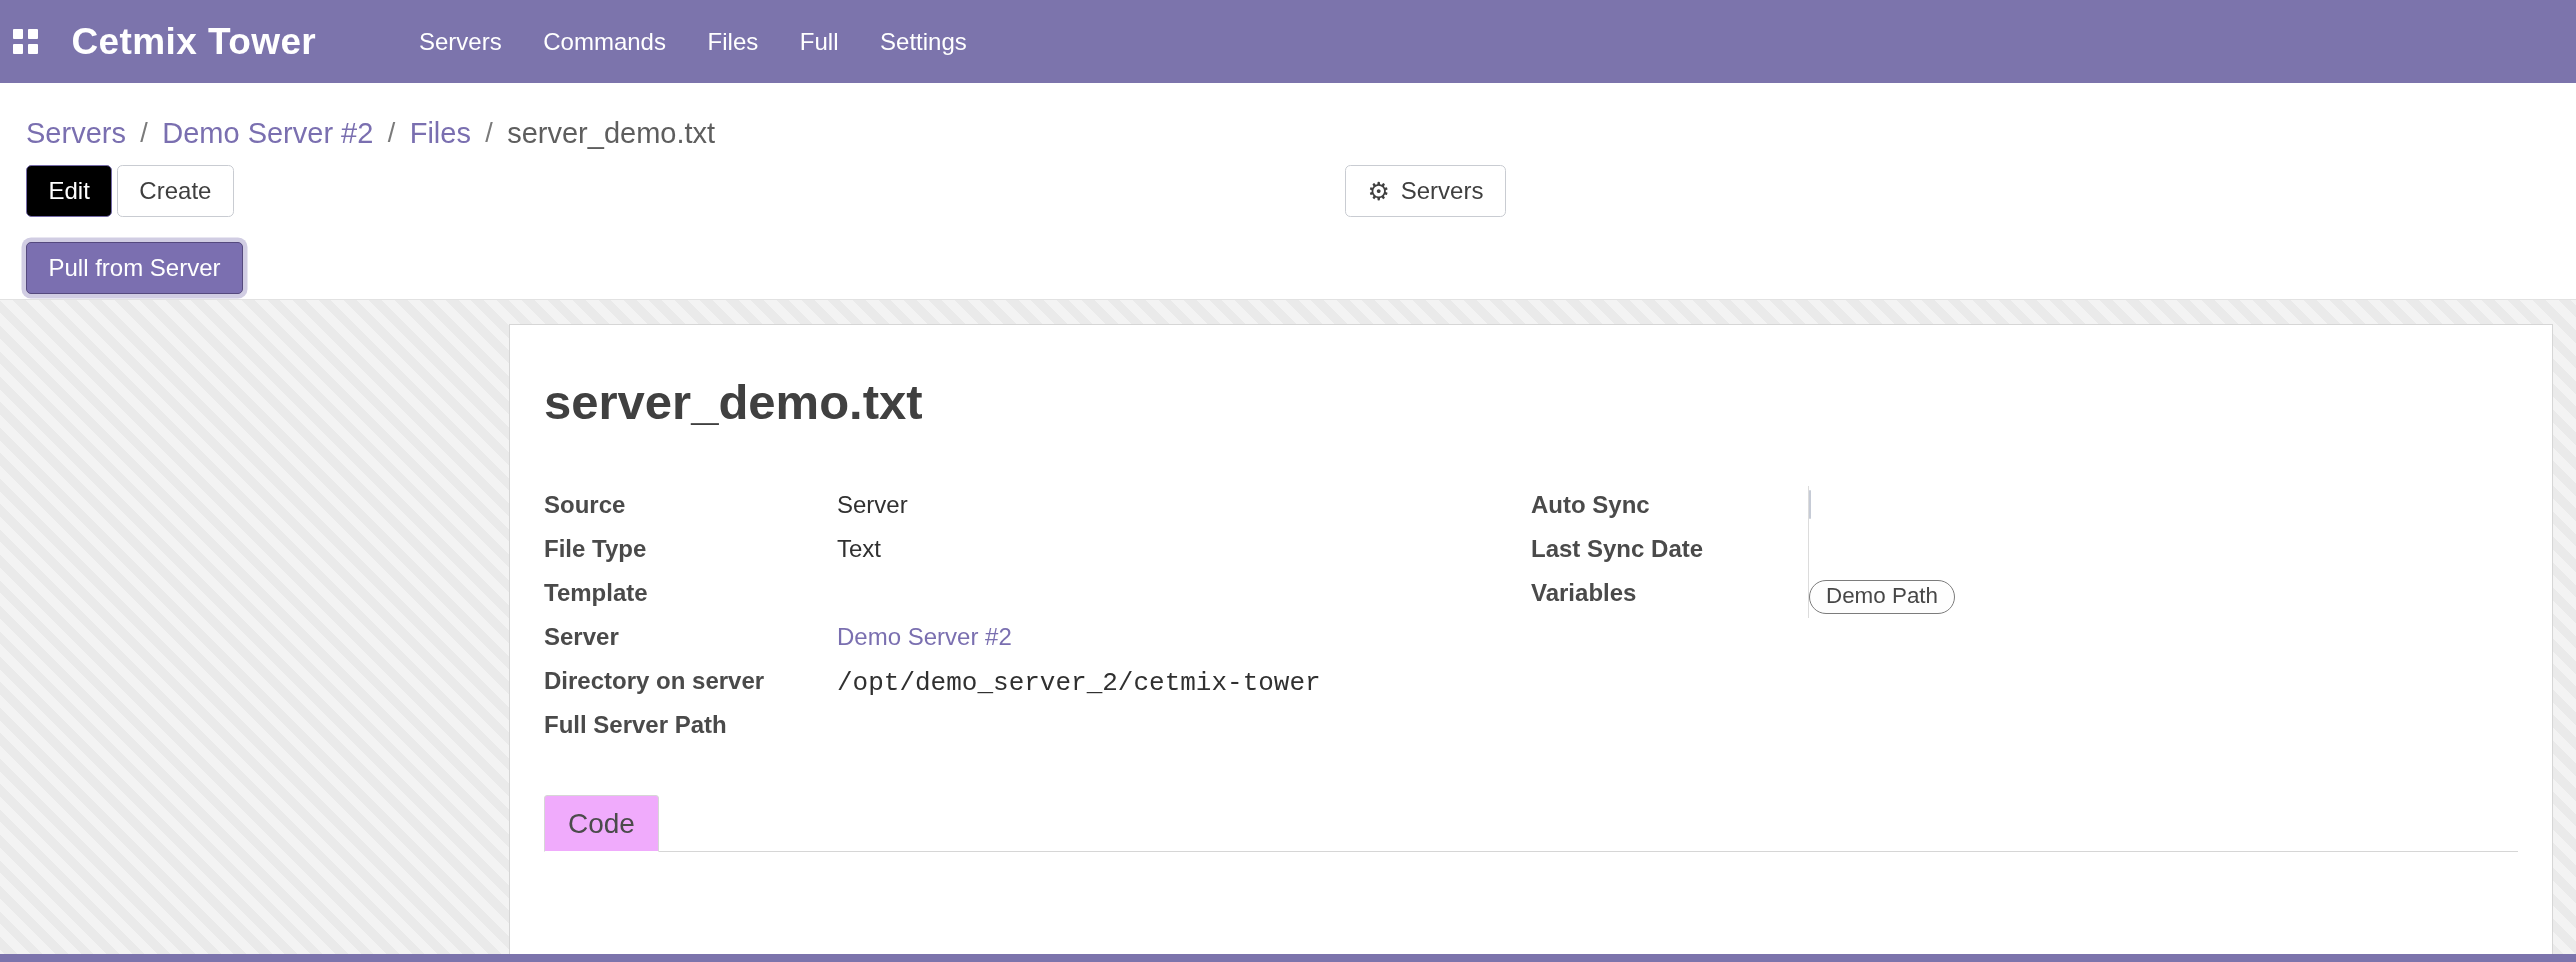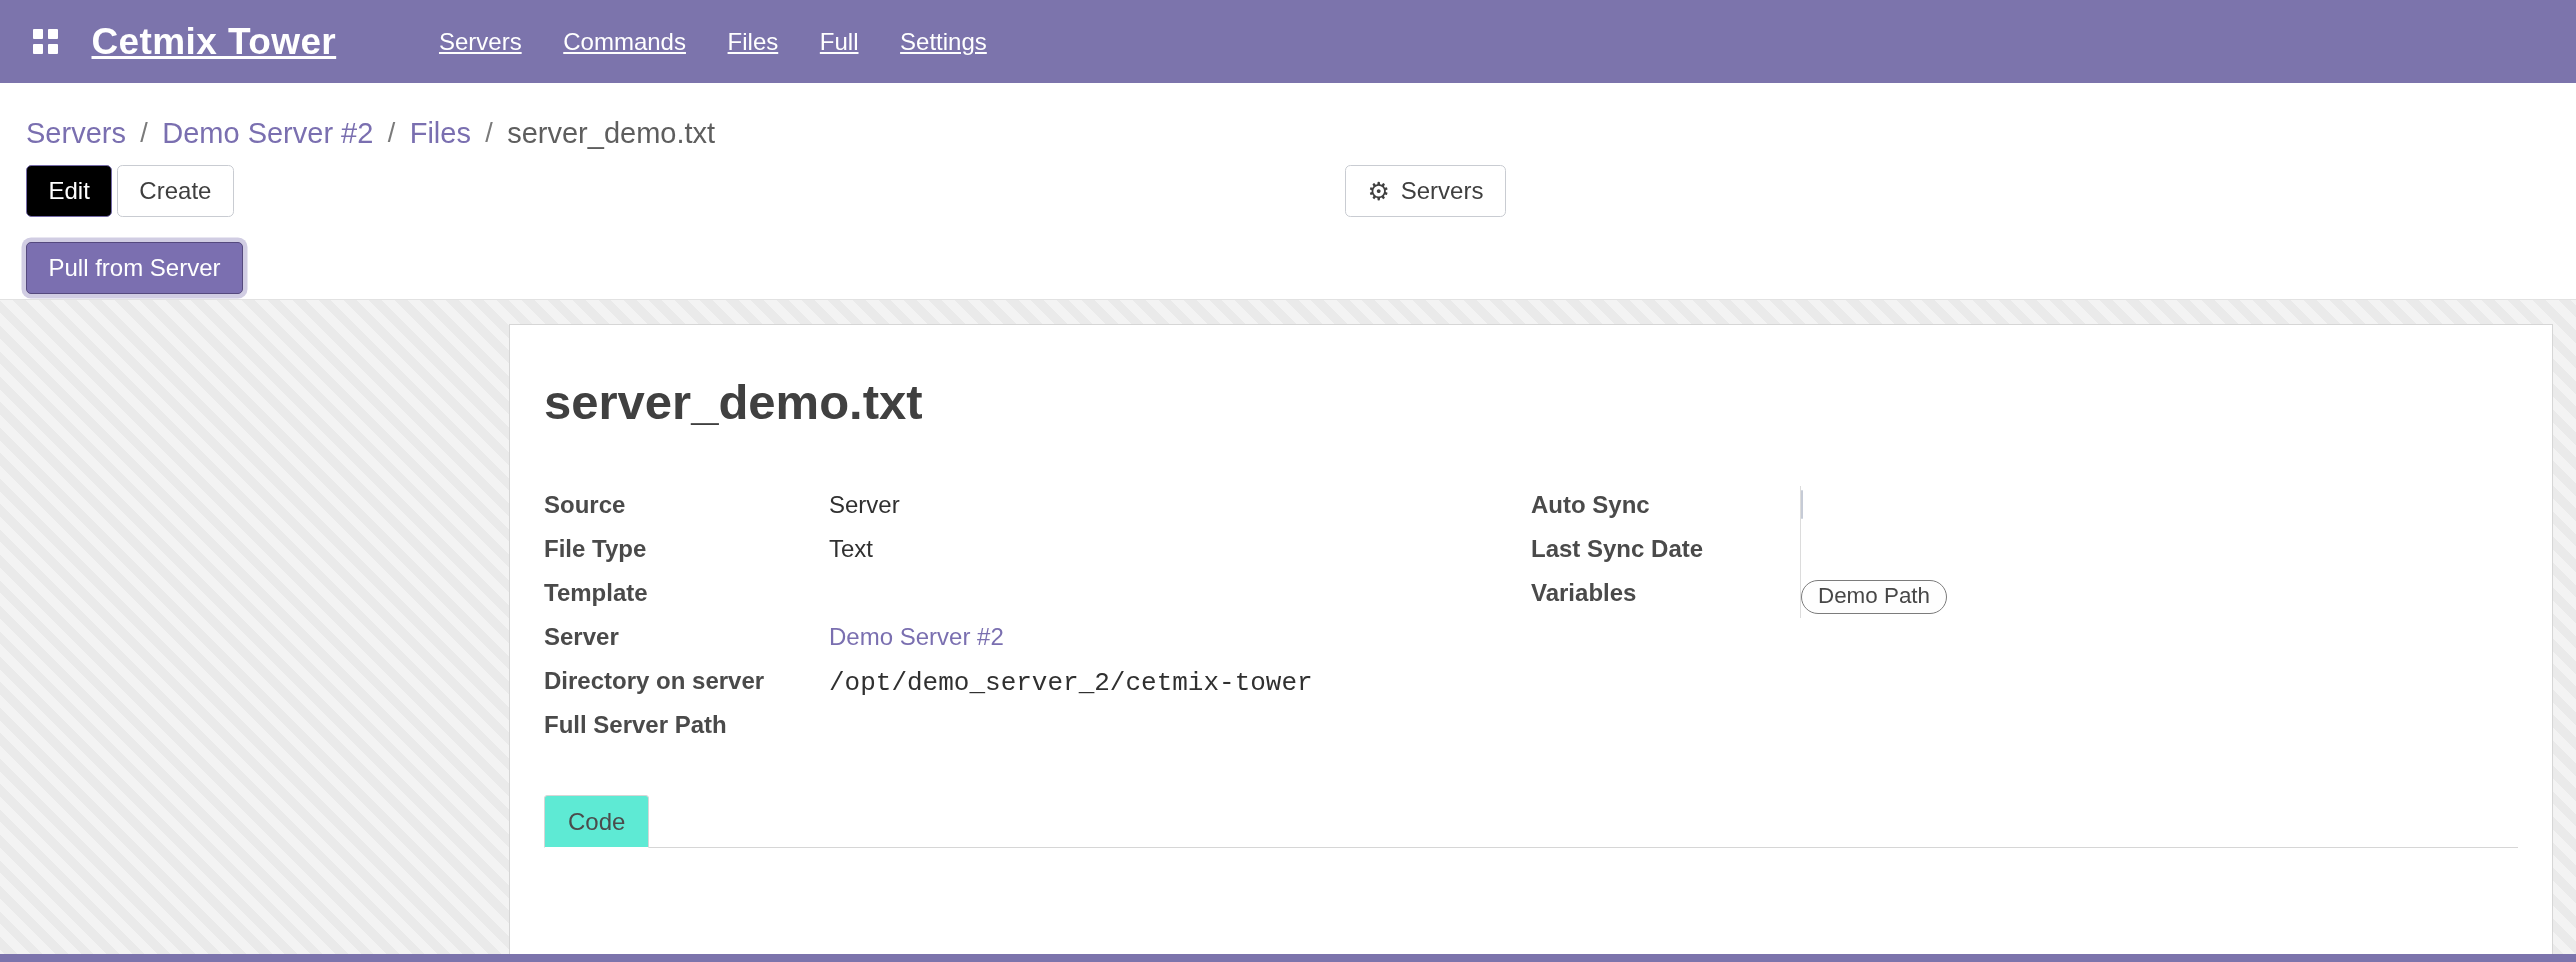--- a/index.html
+++ b/index.html
@@ -1,21 +1,21 @@
 <!DOCTYPE html>
 <html style="font-size:14.4px"><head>
 <meta charset="utf-8">
 <style>
   * { margin:0; padding:0; box-sizing:border-box; }
   html,body { width:2576px; height:962px; overflow:hidden; background:#fff;
               font-family:"Liberation Sans", sans-serif; }
 
   
   .navbar { height:83px; background:#7C74AC; display:flex; align-items:center;
-            padding:0 33px; color:#fff; position:relative; z-index:5;text-decoration:underline; }
+            padding:0 13px; color:#fff; position:relative; z-index:5; }
   .apps-icon { display:grid; grid-template-columns:10px 10px; grid-template-rows:10px 10px;
                gap:4.5px; margin-right:34px; cursor:pointer; }
   .apps-icon i { background:#fff; border-radius:0.9px; display:block; }
   .brand { font-size:37px; font-weight:700; letter-spacing:0.4px; cursor:pointer; }
   .nav-items { display:flex; gap:38px; margin-left:101px; font-size:24px; }
   .nav-item { cursor:pointer; padding:7.2px 1.8px; white-space:nowrap; }
 
   
   .control-panel { background:#fff; height:216px; position:relative; padding-left:26px; }
   .breadcrumb { display:flex; align-items:center; gap:14.4px; font-size:29px;
@@ -38,37 +38,37 @@
 
   
   .content { position:relative; height:663px; border-top:0.9px solid #e2e2e2;
              background:repeating-linear-gradient(45deg,#f3f3f3 0 9px,#eaeaea 9px 18px); }
   .sheet { position:absolute; left:509px; top:24px; width:2044px; height:664px;
            background:#fff; border:0.9px solid #d6d6d6; padding:49px 34px 0 34px; }
   .sheet-title { font-size:49px; font-weight:700; color:#404040; margin-bottom:56px; }
 
   .fields { display:flex; }
   .fcol { width:50%; }
-  .frow { display:flex; min-height:44px; align-items:flex-start; }
+  .frow { display:flex; min-height:44px; align-items:flex-start;gap:8px; }
   .flabel { width:285px; font-weight:700; font-size:24px; color:#4a4a4a; padding-top:4.5px; }
   .fvalue { font-size:24px; color:#303030; padding-top:4.5px; flex:1; }
   .fvalue a { color:#7A6FB0; text-decoration:none; cursor:pointer; }
   .fvalue.mono { font-family:Liberation Mono, monospace; font-size:26px; padding-top:6.3px; }
   .col-right .flabel { width:269px; }
   .col-right .fvalue { border-left:0.9px solid #dcdcdc; align-self:stretch; }
   .checkbox { width:22.4px; height:22.4px; background:#e3e7ee; border:0.9px solid #c6cbd6;
               border-radius:4.5px; margin-top:7.2px; cursor:default; }
   .tag-pill { display:inline-block; border:1.8px solid #7c7c7c; border-radius:897px;
               padding:1.8px 16px 3.6px; font-size:22.4px; color:#474747; background:#fefefe;
               margin-top:1.8px; }
 
   .notebook { margin-top:45px; }
   .nb-header { display:flex; border-bottom:0.9px solid #d6d6d6; }
-  .nb-tab { padding:11.7px 23px; font-size:24px; color:#4b4b4b; cursor:pointer;
-            background:#5eead4; border:0.9px solid #d6d6d6; margin-bottom:-0.9px;
+  .nb-tab { padding:11.7px 23px; font-size:28px; color:#4b4b4b; cursor:pointer;
+            background:#f0abfc; border:0.9px solid #d6d6d6; margin-bottom:-0.9px;
             border-bottom:0.9px solid #fff; border-radius:3.6px 3.6px 0 0; }
   .nb-body { height:162px; background:#fff; }
 
   .footer-strip { position:absolute; left:0; bottom:0; width:2576px; height:8px;
                   background:#7C74AC; z-index:20; }
 </style>
 </head>
 <body>
 
 <header class="navbar">

